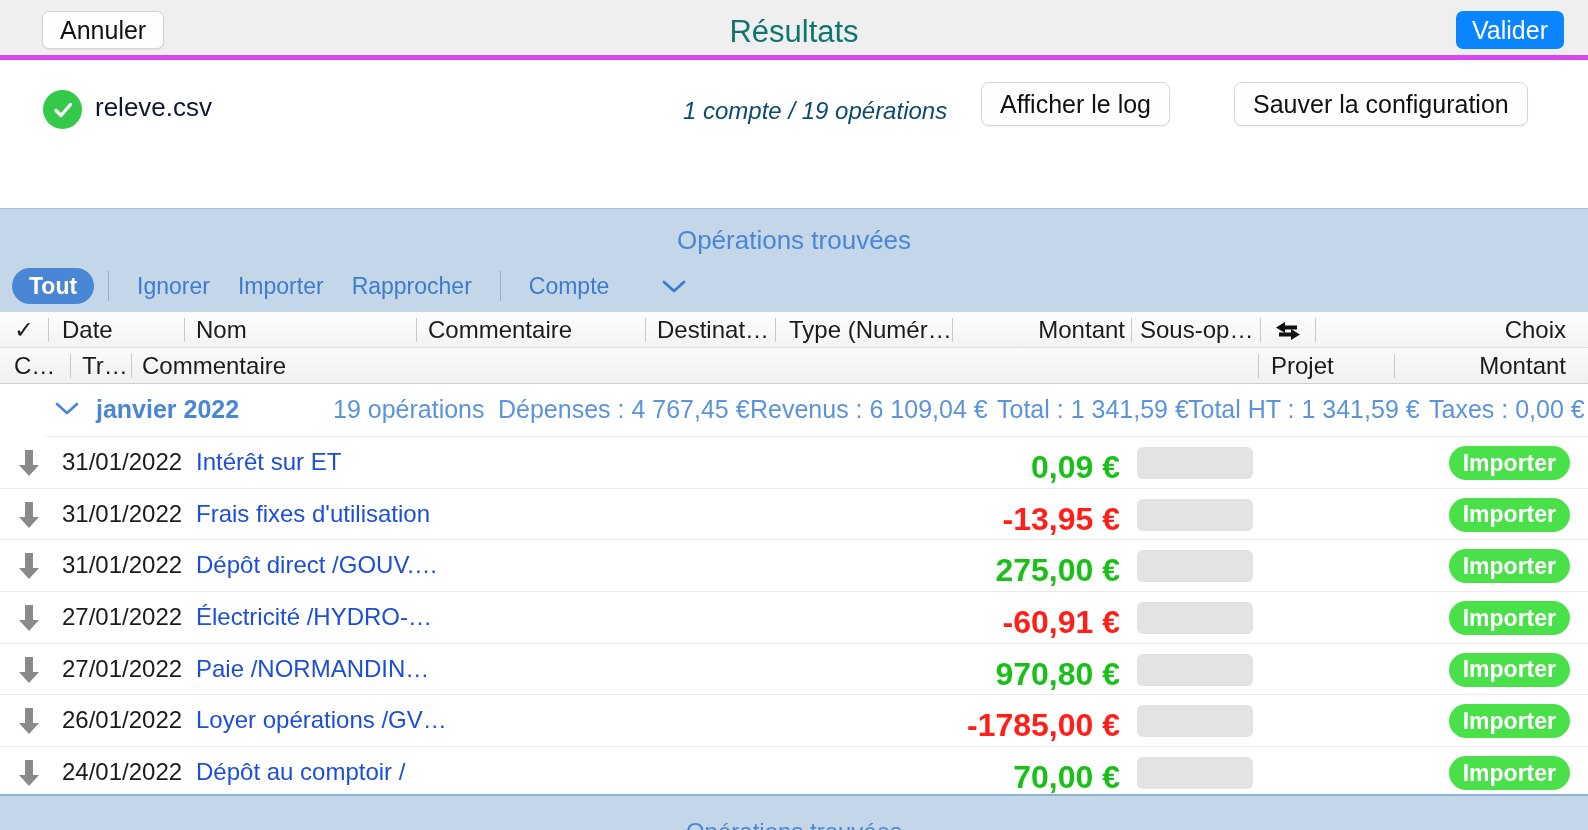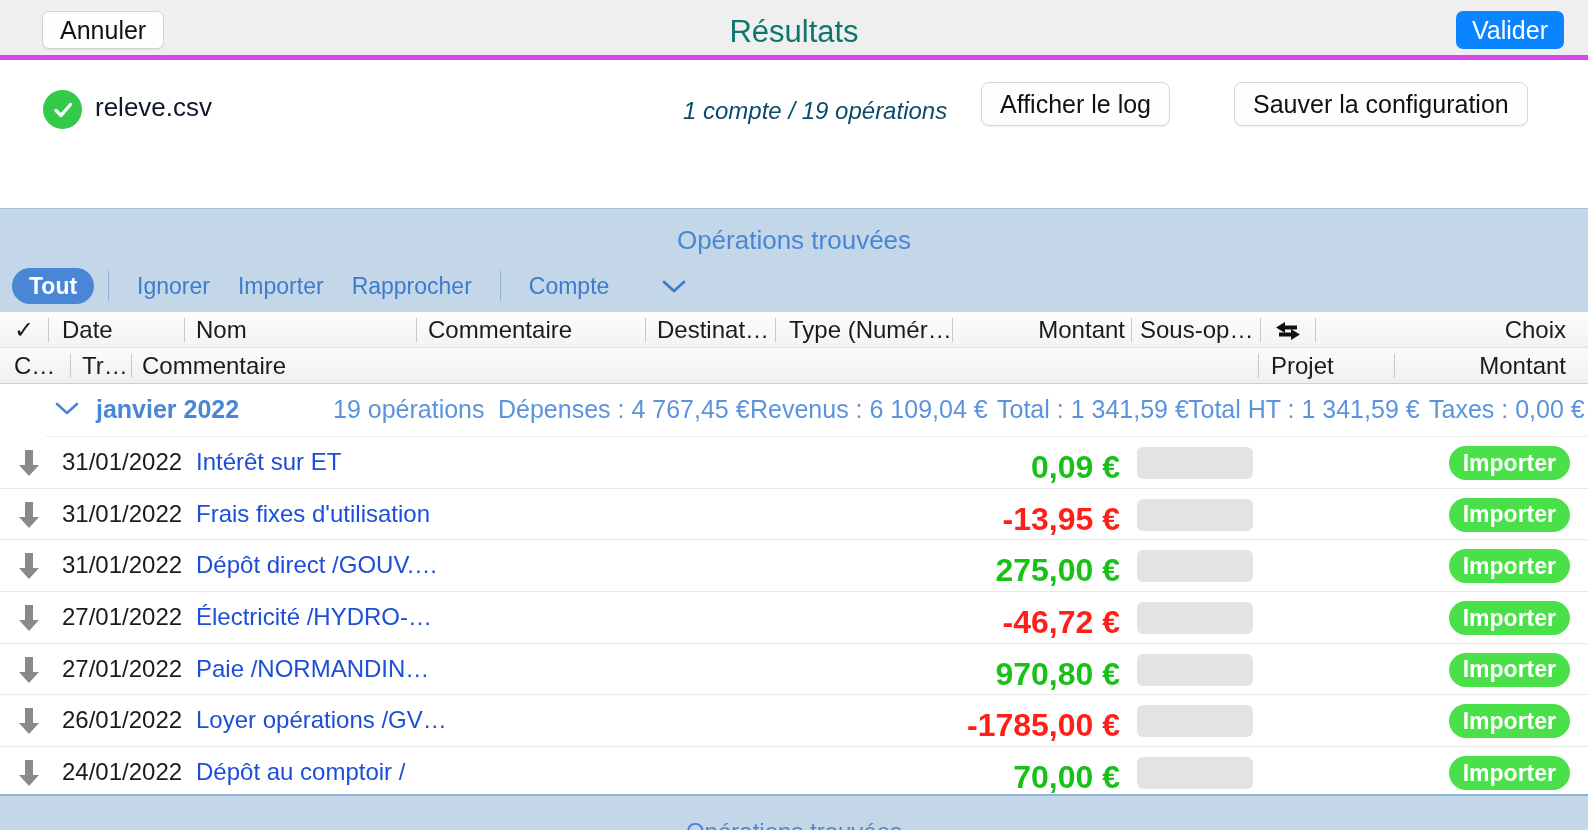--- a/index.html
+++ b/index.html
@@ -432,21 +432,21 @@
   </div>
 
   <div class="trow">
     <span class="row-arrow">
       <svg width="26" height="30" viewBox="0 0 26 30">
           <path d="M9 2 L17 2 L17 17 L23 17 L13 28 L3 17 L9 17 Z" fill="#8a8a8a"></path>
         </svg>
     </span>
     <div class="r-date">27/01/2022</div>
     <div class="r-name">Électricité /HYDRO-…</div>
-    <div class="r-amount neg">-46,72 €</div>
+    <div class="r-amount neg">-60,91 €</div>
     <div class="r-field"></div>
     <div class="r-import">Importer</div>
   </div>
 
   <div class="trow">
     <span class="row-arrow">
       <svg width="26" height="30" viewBox="0 0 26 30">
           <path d="M9 2 L17 2 L17 17 L23 17 L13 28 L3 17 L9 17 Z" fill="#8a8a8a"></path>
         </svg>
     </span>

